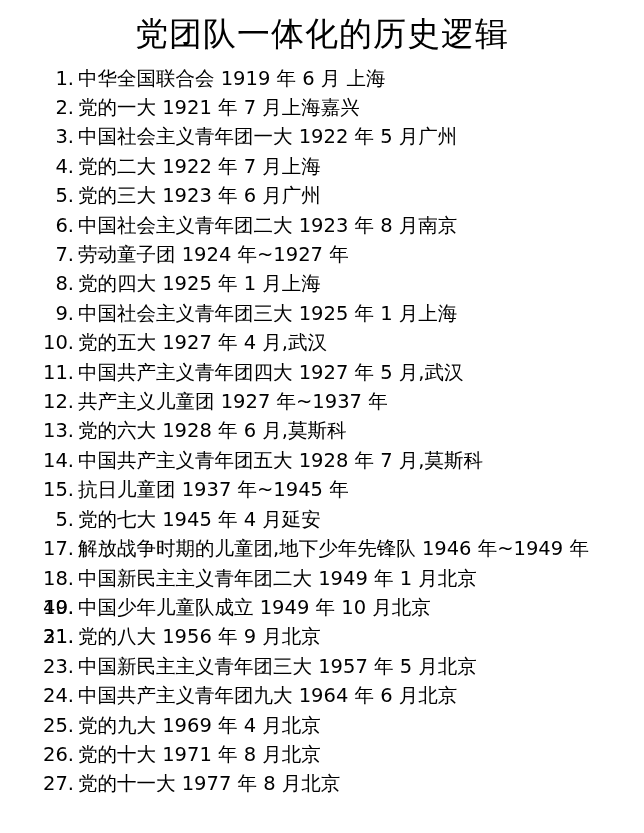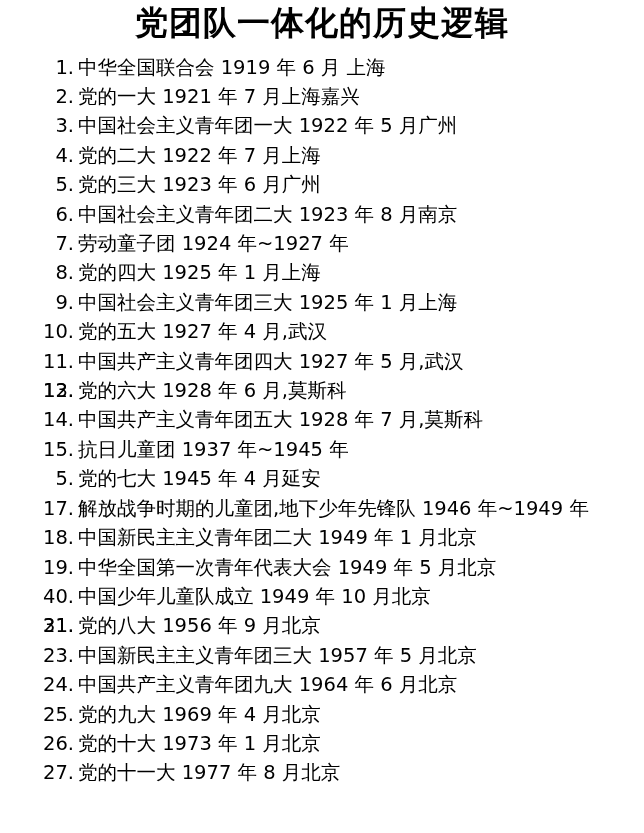--- a/index.html
+++ b/index.html
@@ -17,23 +17,23 @@
   .page {
     width: 644px;
     height: 833px;
     box-sizing: border-box;
     padding: 0;
     position: relative;
   }
   .doc-title {
     text-align: center;
     font-size: 33px;
-    font-weight: bold;
+    font-weight: normal;
     letter-spacing: 1px;
-    margin: 3px 0 10px 0;
+    margin: 14px 0 10px 0;
     line-height: 1.2;
     font-family: "DejaVu Sans", "Liberation Sans", sans-serif;
   }
   .entry-list {
     list-style: none;
     margin: 0;
     padding: 0 8px 0 78px;
   }
   .entry {
     position: relative;
@@ -98,20 +98,21 @@
     <li class="entry">
       <span class="num">10.</span>
       <span class="txt">党的五大 1927 年 4 月,武汉</span>
     </li>
     <li class="entry">
       <span class="num">11.</span>
       <span class="txt">中国共产主义青年团四大 1927 年 5 月,武汉</span>
     </li>
     <li class="entry">
       <span class="num">12.</span>
+      <span class="txt">共产主义儿童团 1927 年~1937 年</span>
     </li>
     <li class="entry">
       <span class="num">13.</span>
       <span class="txt">党的六大 1928 年 6 月,莫斯科</span>
     </li>
     <li class="entry">
       <span class="num">14.</span>
       <span class="txt">中国共产主义青年团五大 1928 年 7 月,莫斯科</span>
     </li>
     <li class="entry">
@@ -125,21 +126,20 @@
     <li class="entry">
       <span class="num">17.</span>
       <span class="txt">解放战争时期的儿童团,地下少年先锋队 1946 年~1949 年</span>
     </li>
     <li class="entry">
       <span class="num">18.</span>
       <span class="txt">中国新民主主义青年团二大 1949 年 1 月北京</span>
     </li>
     <li class="entry">
       <span class="num">19.</span>
-      <span class="txt">中华全国第一次青年代表大会 1949 年 5 月北京</span>
     </li>
     <li class="entry">
       <span class="num">40.</span>
       <span class="txt">中国少年儿童队成立 1949 年 10 月北京</span>
     </li>
     <li class="entry">
       <span class="num">21.</span>
     </li>
     <li class="entry">
       <span class="num">31.</span>
@@ -152,21 +152,21 @@
     <li class="entry">
       <span class="num">24.</span>
       <span class="txt">中国共产主义青年团九大 1964 年 6 月北京</span>
     </li>
     <li class="entry">
       <span class="num">25.</span>
       <span class="txt">党的九大 1969 年 4 月北京</span>
     </li>
     <li class="entry">
       <span class="num">26.</span>
-      <span class="txt">党的十大 1973 年 1 月北京</span>
+      <span class="txt">党的十大 1971 年 8 月北京</span>
     </li>
     <li class="entry">
       <span class="num">27.</span>
       <span class="txt">党的十一大 1977 年 8 月北京</span>
     </li>
 
   </ol>
 </div>
 
 </body></html>

